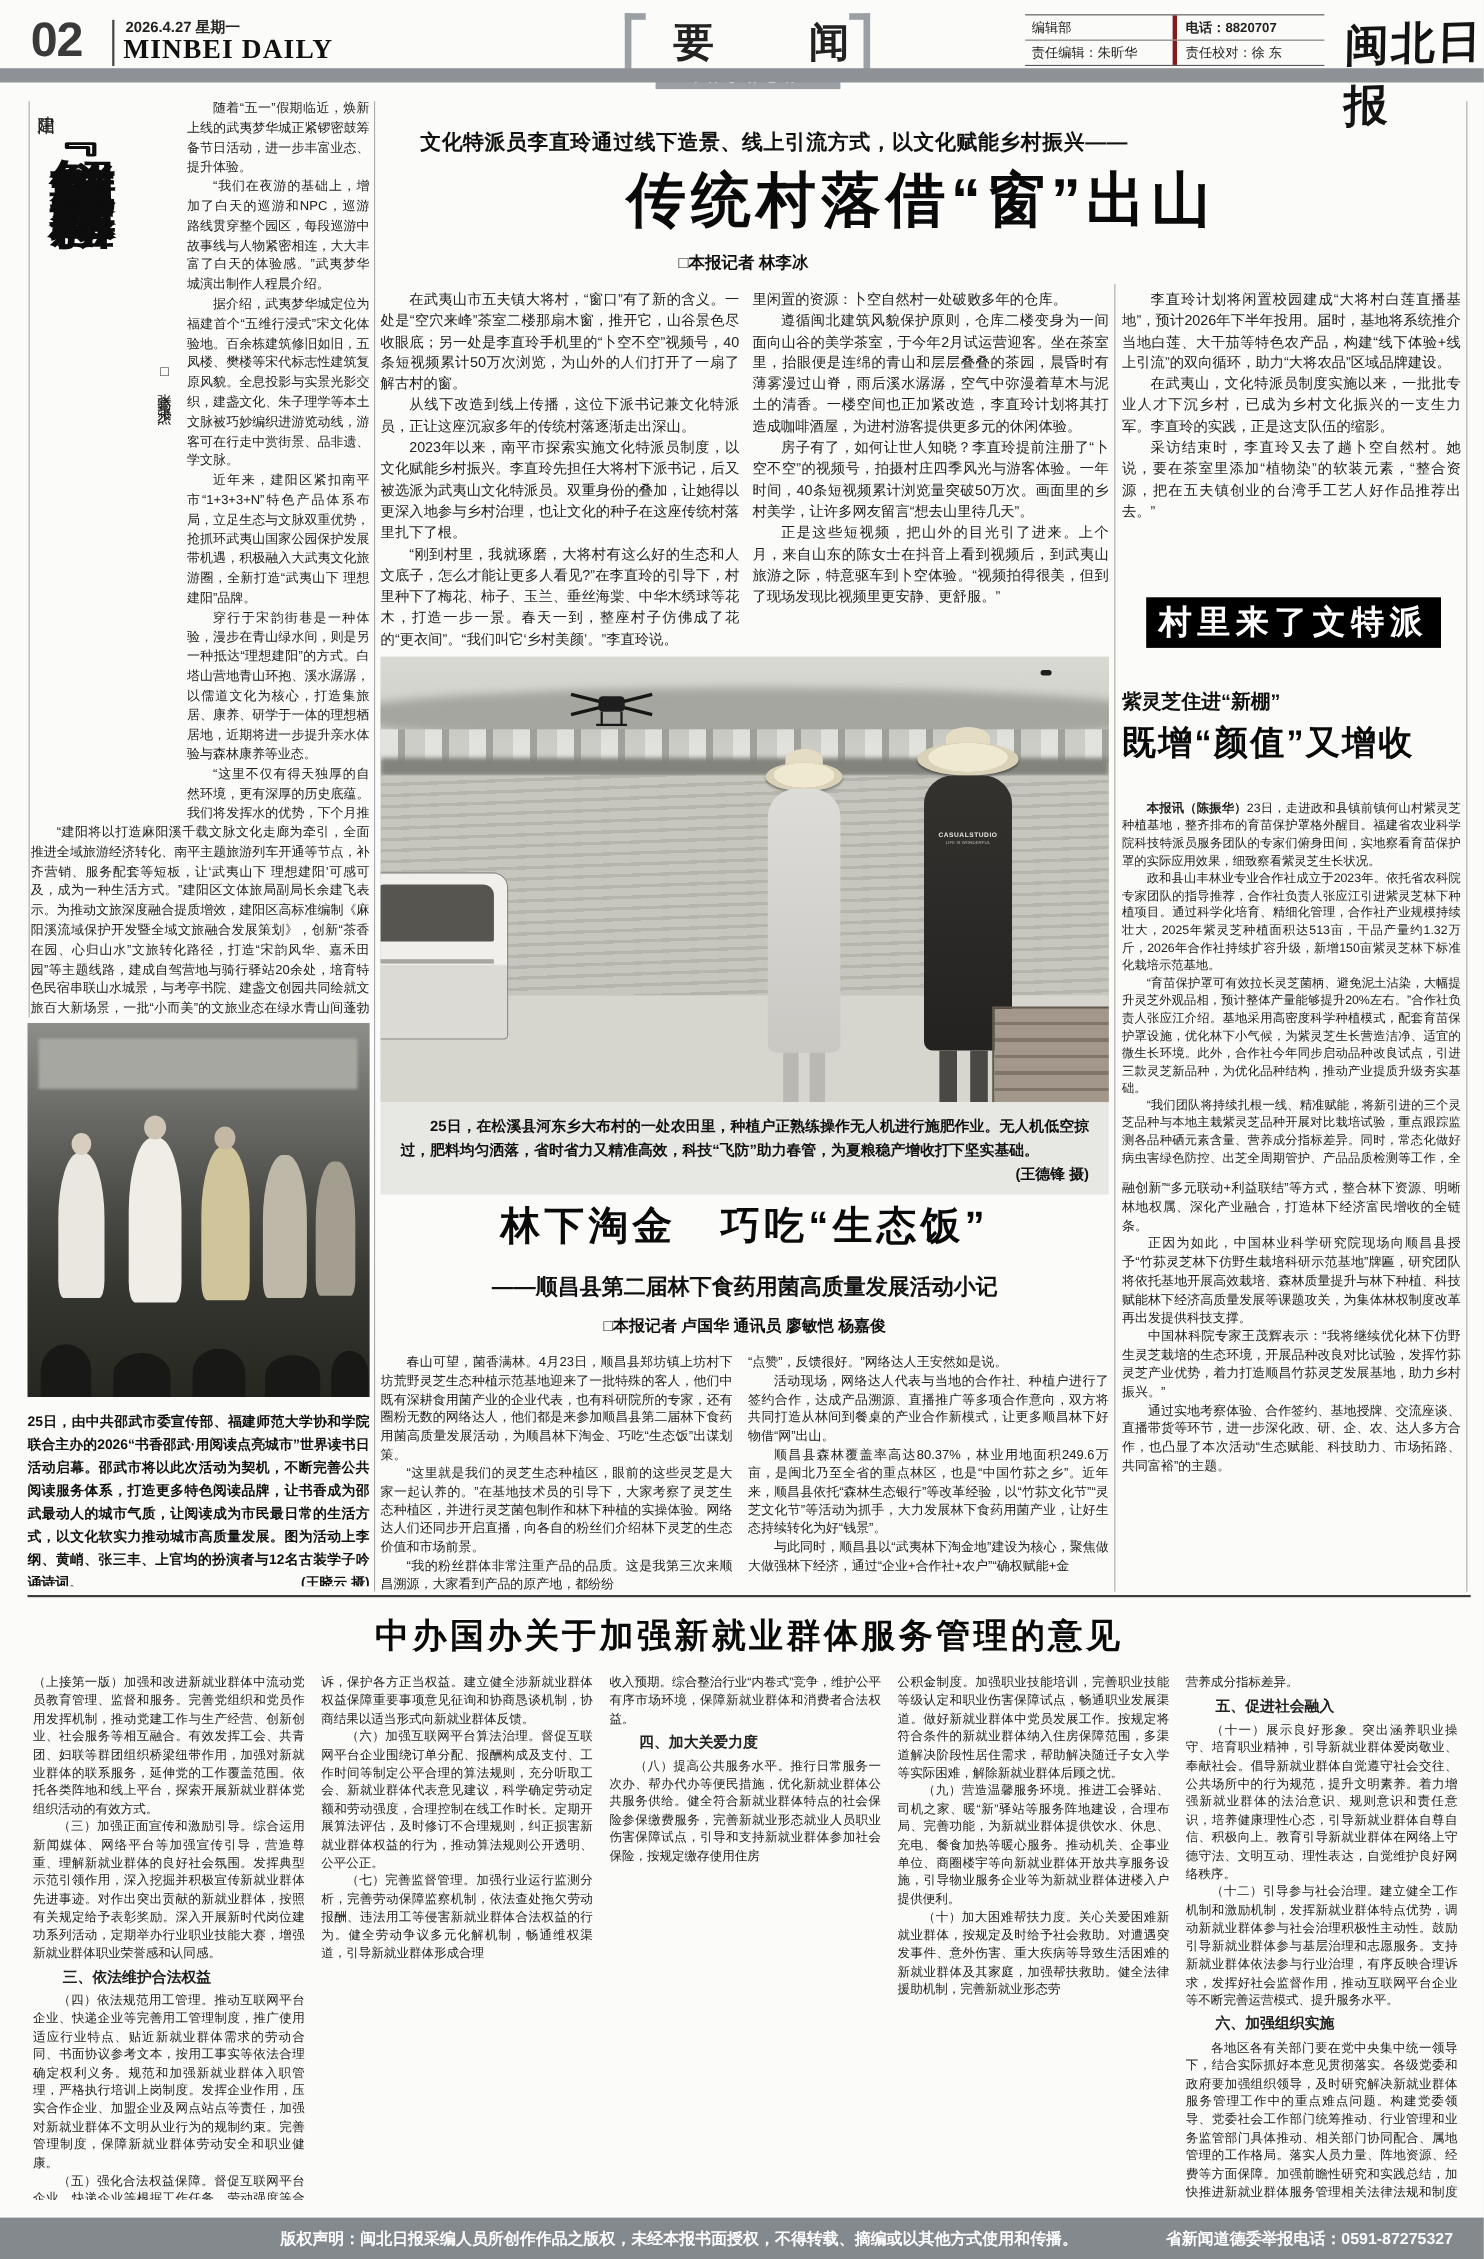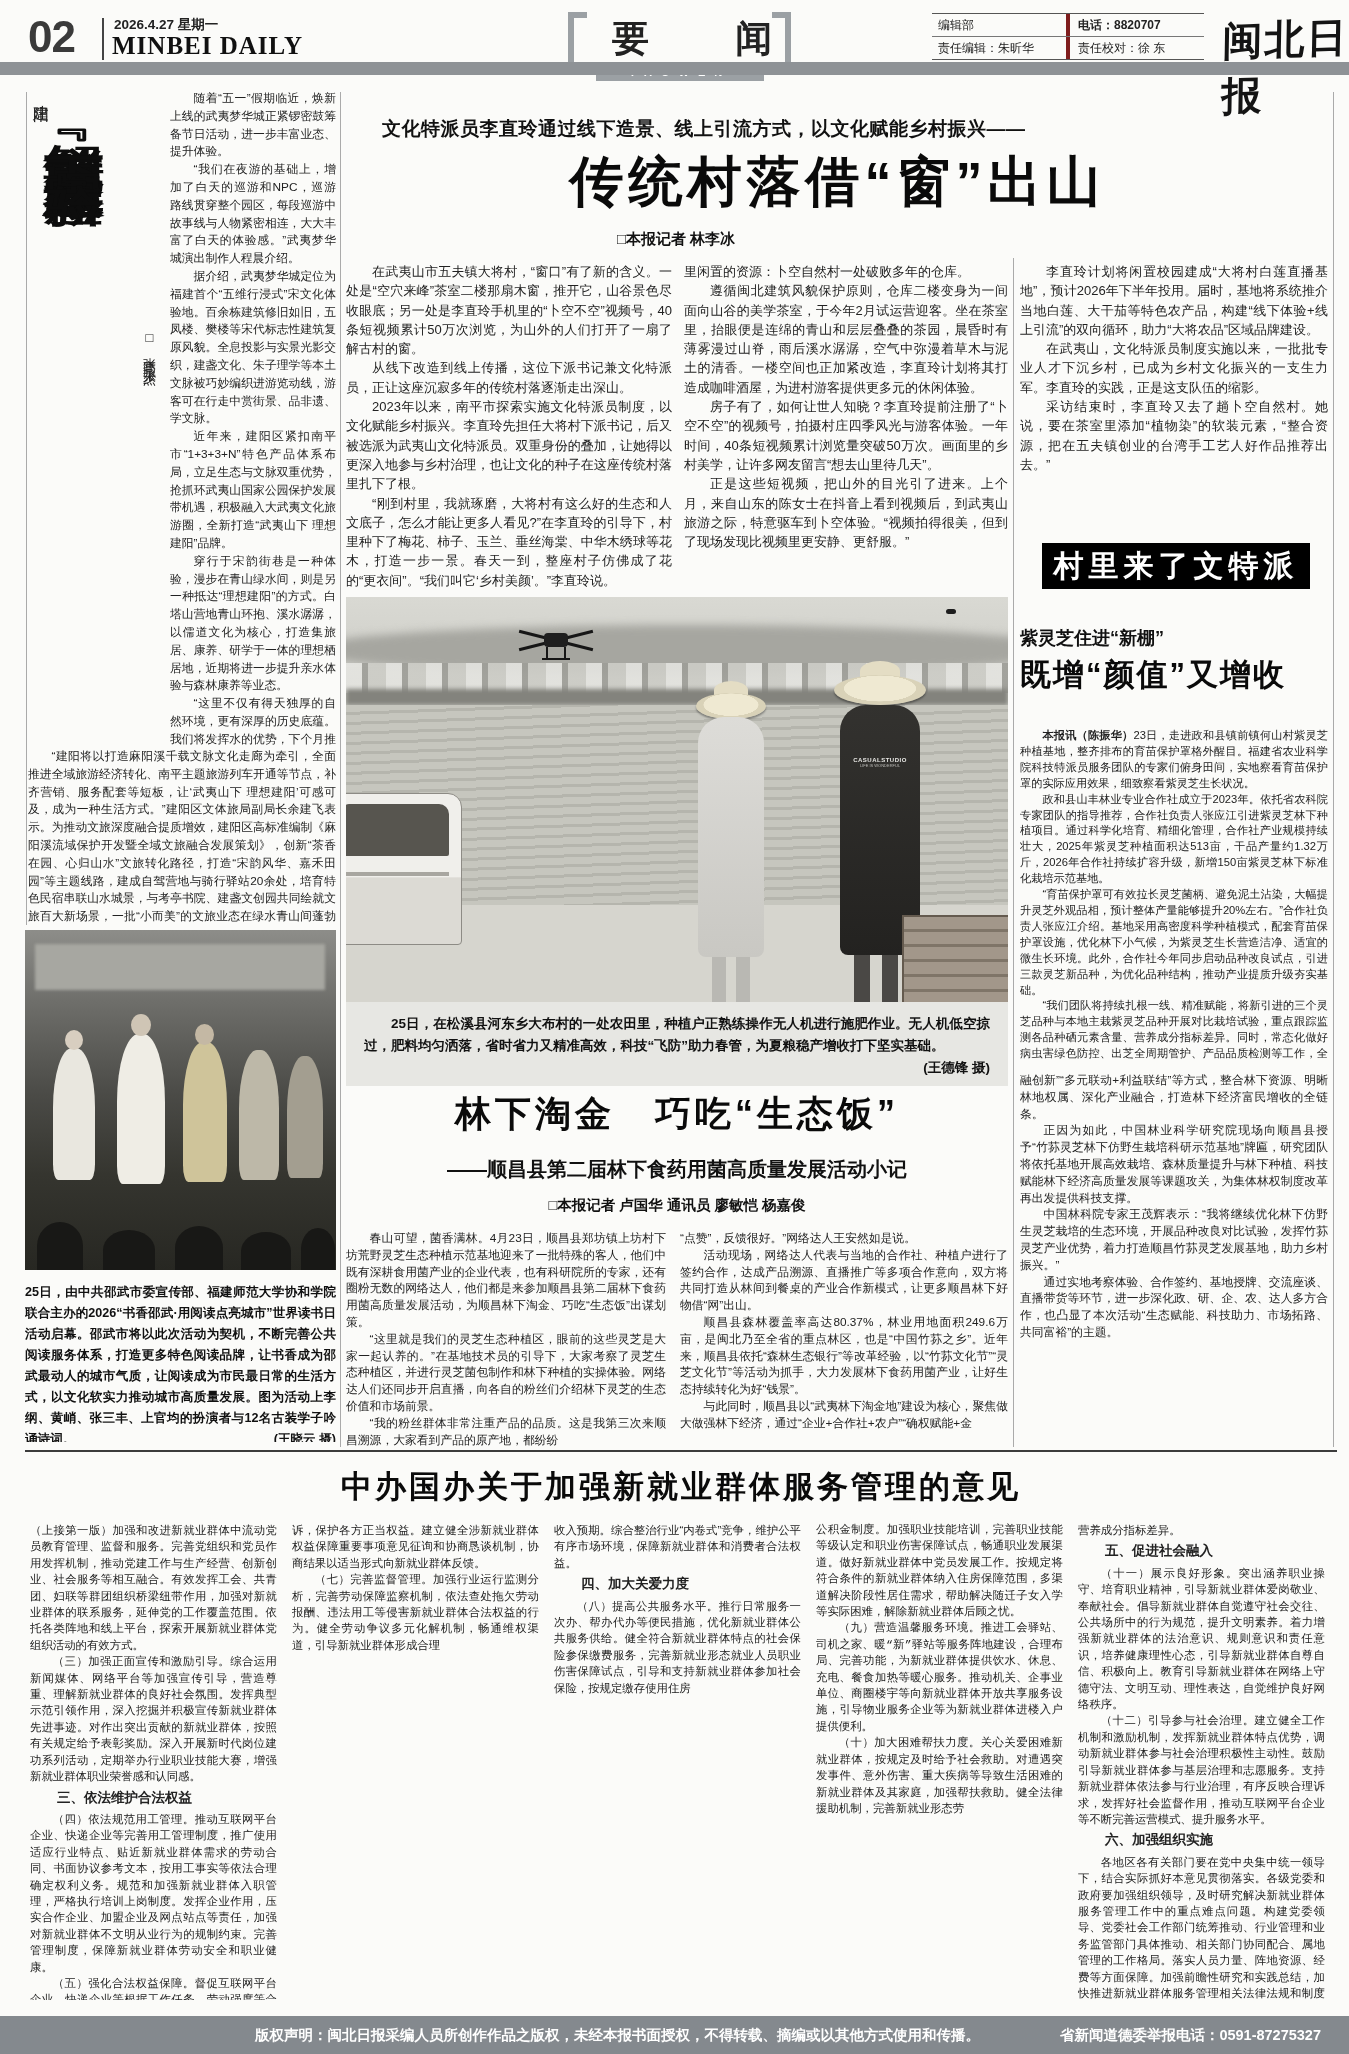--- a/index.html
+++ b/index.html
@@ -267,28 +267,29 @@
 
   <div class="abs col" style="left:30px;top:1522px;width:247px;height:478px;font-size:11.4px;line-height:16.4px;">
     <p class="cont">（上接第一版）加强和改进新就业群体中流动党员教育管理、监督和服务。完善党组织和党员作用发挥机制，推动党建工作与生产经营、创新创业、社会服务等相互融合。有效发挥工会、共青团、妇联等群团组织桥梁纽带作用，加强对新就业群体的联系服务，延伸党的工作覆盖范围。依托各类阵地和线上平台，探索开展新就业群体党组织活动的有效方式。</p>
     <p>（三）加强正面宣传和激励引导。综合运用新闻媒体、网络平台等加强宣传引导，营造尊重、理解新就业群体的良好社会氛围。发挥典型示范引领作用，深入挖掘并积极宣传新就业群体先进事迹。对作出突出贡献的新就业群体，按照有关规定给予表彰奖励。深入开展新时代岗位建功系列活动，定期举办行业职业技能大赛，增强新就业群体职业荣誉感和认同感。</p>
     <p class="ph">三、依法维护合法权益</p>
     <p>（四）依法规范用工管理。推动互联网平台企业、快递企业等完善用工管理制度，推广使用适应行业特点、贴近新就业群体需求的劳动合同、书面协议参考文本，按用工事实等依法合理确定权利义务。规范和加强新就业群体入职管理，严格执行培训上岗制度。发挥企业作用，压实合作企业、加盟企业及网点站点等责任，加强对新就业群体不文明从业行为的规制约束。完善管理制度，保障新就业群体劳动安全和职业健康。</p>
     <p>（五）强化合法权益保障。督促互联网平台企业、快递企业等根据工作任务、劳动强度等合理确定新就业群体劳动报酬，及时足额支付。保障新就业群体休息权益，加强恶劣天气等特殊情形下的劳动保护。畅通企业内部诉求表达渠道，完善纠纷处理机制，公平合理处置争</p>
   </div>
   <div class="abs col" style="left:292px;top:1522px;width:247px;height:478px;font-size:11.4px;line-height:16.4px;">
     <p class="cont">诉，保护各方正当权益。建立健全涉新就业群体权益保障重要事项意见征询和协商恳谈机制，协商结果以适当形式向新就业群体反馈。</p>
+    <p>（六）加强互联网平台算法治理。督促互联网平台企业围绕订单分配、报酬构成及支付、工作时间等制定公平合理的算法规则，充分听取工会、新就业群体代表意见建议，科学确定劳动定额和劳动强度，合理控制在线工作时长。定期开展算法评估，及时修订不合理规则，纠正损害新就业群体权益的行为，推动算法规则公开透明、公平公正。</p>
     <p>（七）完善监督管理。加强行业运行监测分析，完善劳动保障监察机制，依法查处拖欠劳动报酬、违法用工等侵害新就业群体合法权益的行为。健全劳动争议多元化解机制，畅通维权渠道，引导新就业群体形成合理</p>
   </div>
   <div class="abs col" style="left:554px;top:1522px;width:247px;height:478px;font-size:11.4px;line-height:16.4px;">
     <p class="cont">收入预期。综合整治行业“内卷式”竞争，维护公平有序市场环境，保障新就业群体和消费者合法权益。</p>
     <p class="ph">四、加大关爱力度</p>
     <p>（八）提高公共服务水平。推行日常服务一次办、帮办代办等便民措施，优化新就业群体公共服务供给。健全符合新就业群体特点的社会保险参保缴费服务，完善新就业形态就业人员职业伤害保障试点，引导和支持新就业群体参加社会保险，按规定缴存使用住房</p>
   </div>
-  <div class="abs col" style="left:816px;top:1522px;width:247px;height:478px;font-size:11.4px;line-height:16.4px;font-family:Liberation Mono, monospace;">
+  <div class="abs col" style="left:816px;top:1522px;width:247px;height:478px;font-size:11.4px;line-height:16.4px;">
     <p class="cont">公积金制度。加强职业技能培训，完善职业技能等级认定和职业伤害保障试点，畅通职业发展渠道。做好新就业群体中党员发展工作。按规定将符合条件的新就业群体纳入住房保障范围，多渠道解决阶段性居住需求，帮助解决随迁子女入学等实际困难，解除新就业群体后顾之忧。</p>
     <p>（九）营造温馨服务环境。推进工会驿站、司机之家、暖“新”驿站等服务阵地建设，合理布局、完善功能，为新就业群体提供饮水、休息、充电、餐食加热等暖心服务。推动机关、企事业单位、商圈楼宇等向新就业群体开放共享服务设施，引导物业服务企业等为新就业群体进楼入户提供便利。</p>
     <p>（十）加大困难帮扶力度。关心关爱困难新就业群体，按规定及时给予社会救助。对遭遇突发事件、意外伤害、重大疾病等导致生活困难的新就业群体及其家庭，加强帮扶救助。健全法律援助机制，完善新就业形态劳</p>
   </div>
   <div class="abs col" style="left:1078px;top:1522px;width:247px;height:478px;font-size:11.4px;line-height:16.4px;">
     <p class="cont">营养成分指标差异。</p>
     <p class="ph">五、促进社会融入</p>
     <p>（十一）展示良好形象。突出涵养职业操守、培育职业精神，引导新就业群体爱岗敬业、奉献社会。倡导新就业群体自觉遵守社会交往、公共场所中的行为规范，提升文明素养。着力增强新就业群体的法治意识、规则意识和责任意识，培养健康理性心态，引导新就业群体自尊自信、积极向上。教育引导新就业群体在网络上守德守法、文明互动、理性表达，自觉维护良好网络秩序。</p>
     <p>（十二）引导参与社会治理。建立健全工作机制和激励机制，发挥新就业群体特点优势，调动新就业群体参与社会治理积极性主动性。鼓励引导新就业群体参与基层治理和志愿服务。支持新就业群体依法参与行业治理，有序反映合理诉求，发挥好社会监督作用，推动互联网平台企业等不断完善运营模式、提升服务水平。</p>
     <p class="ph">六、加强组织实施</p>

